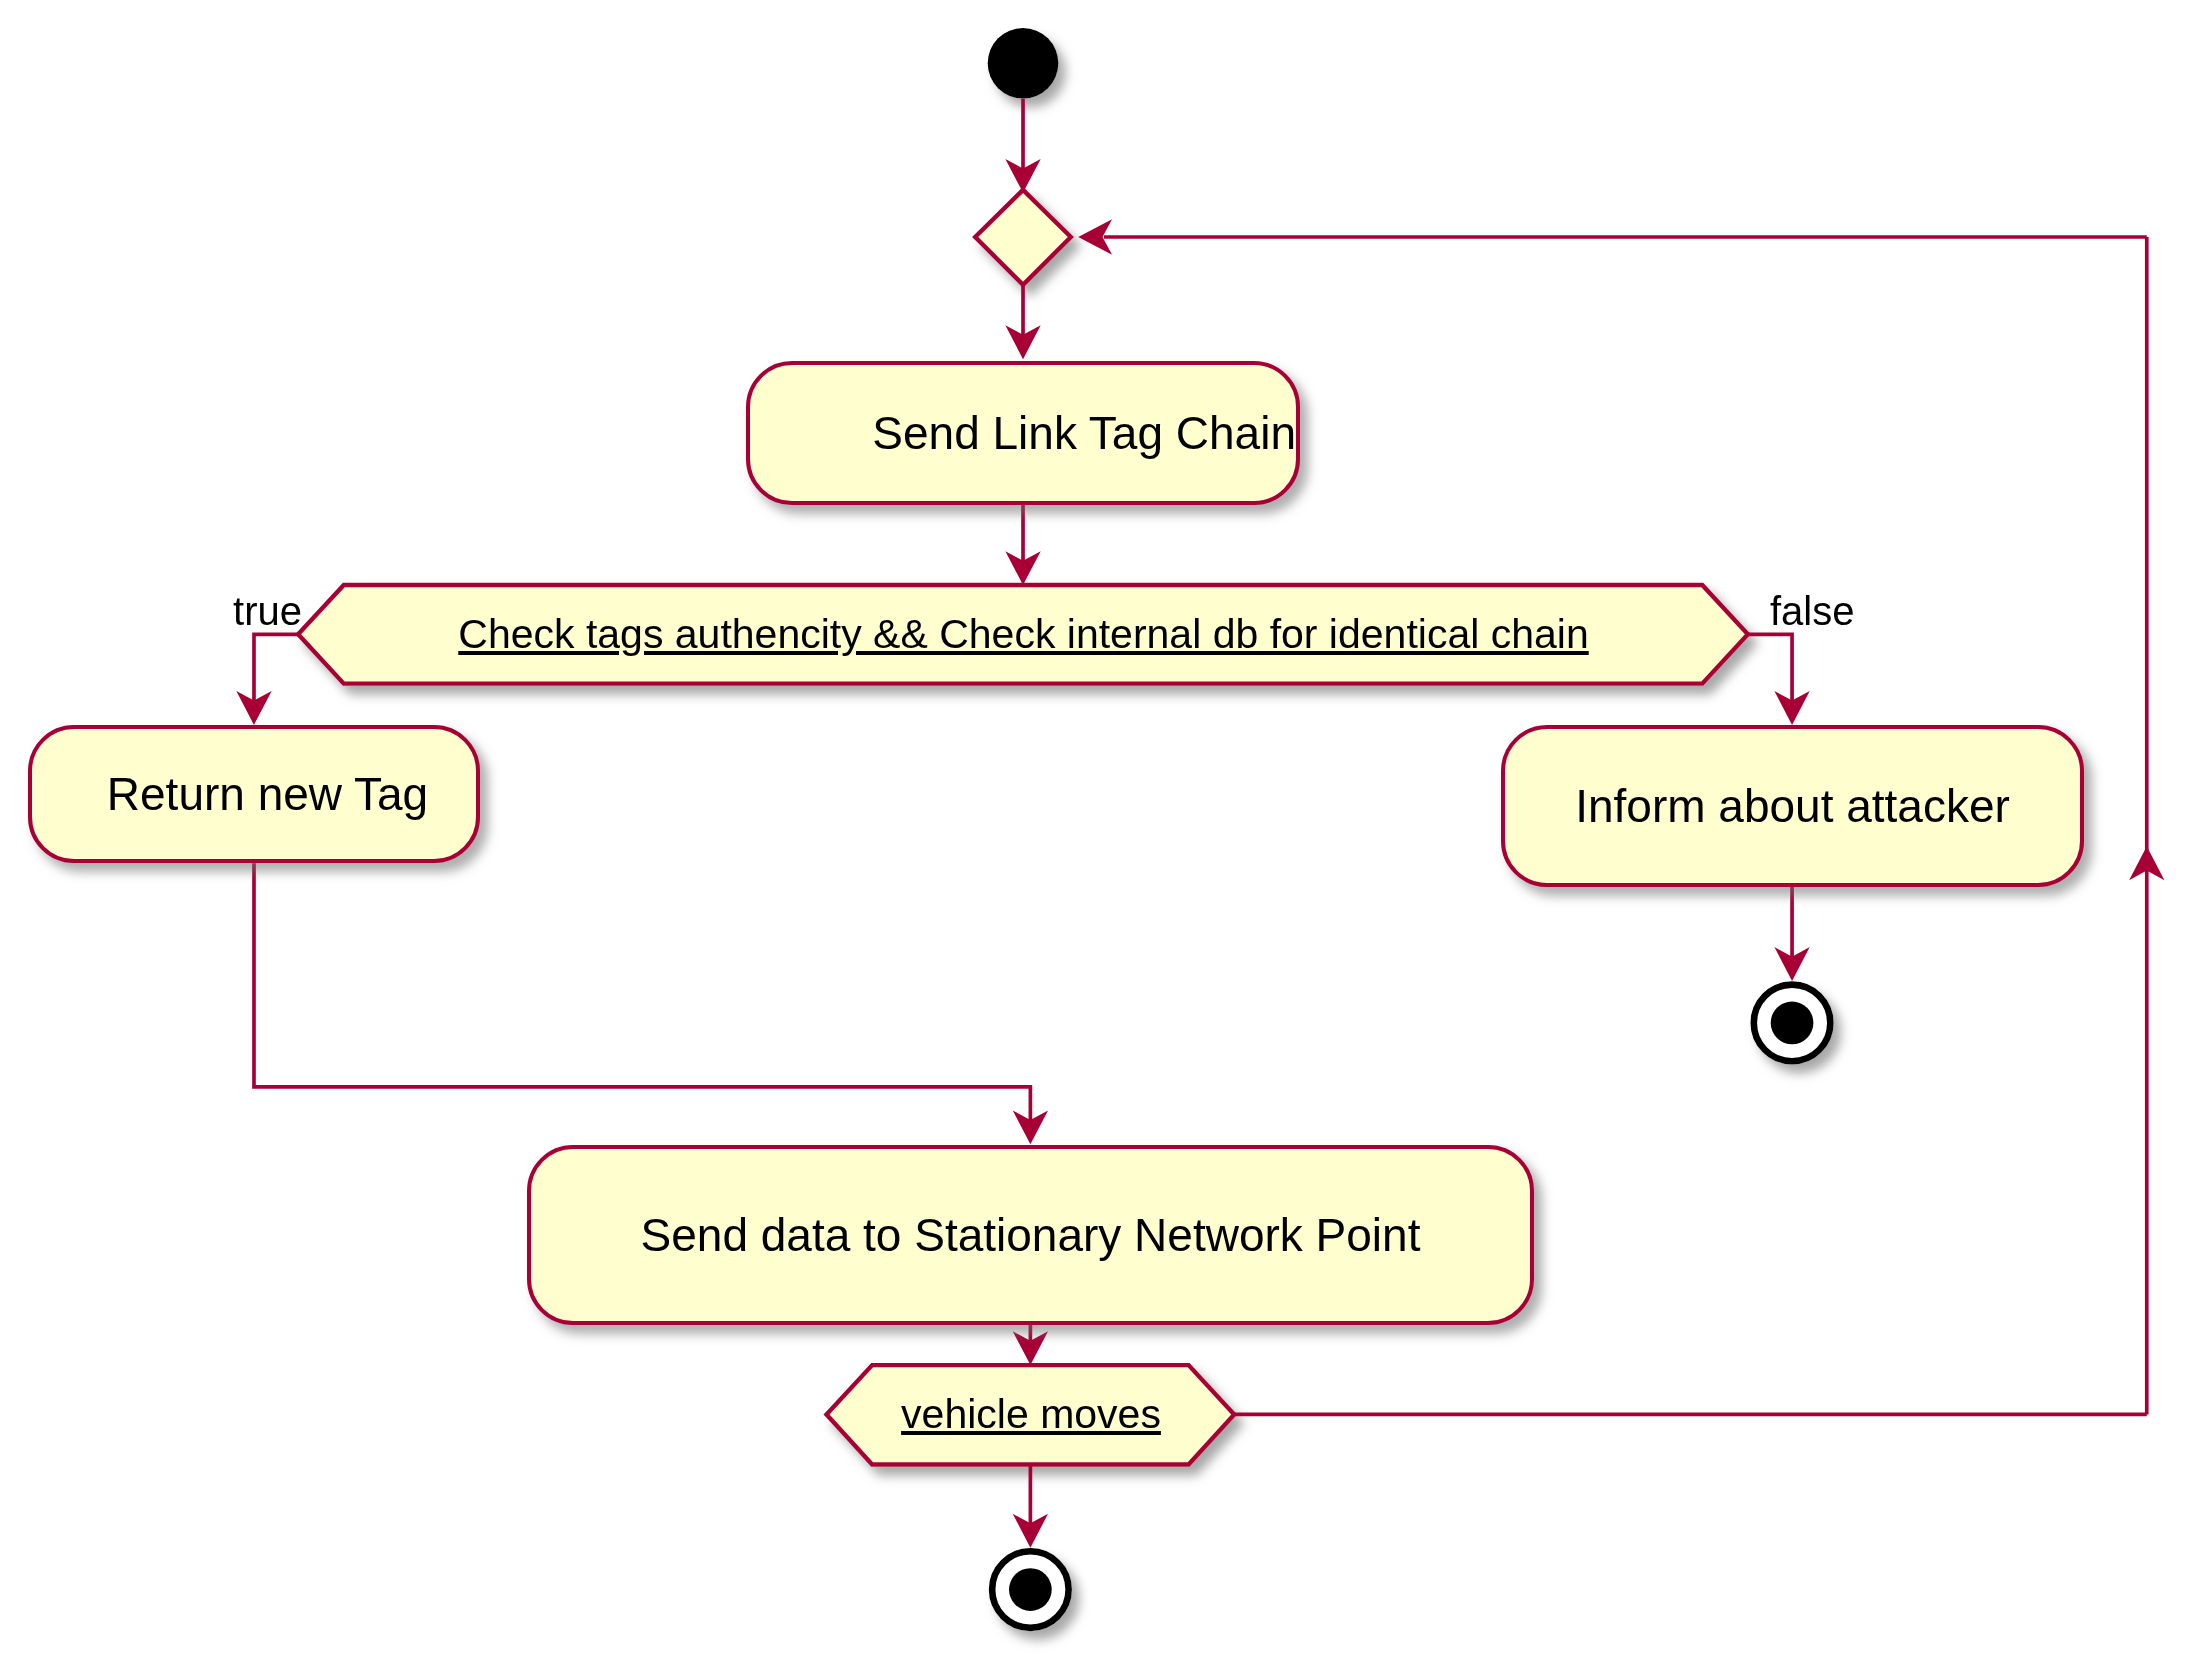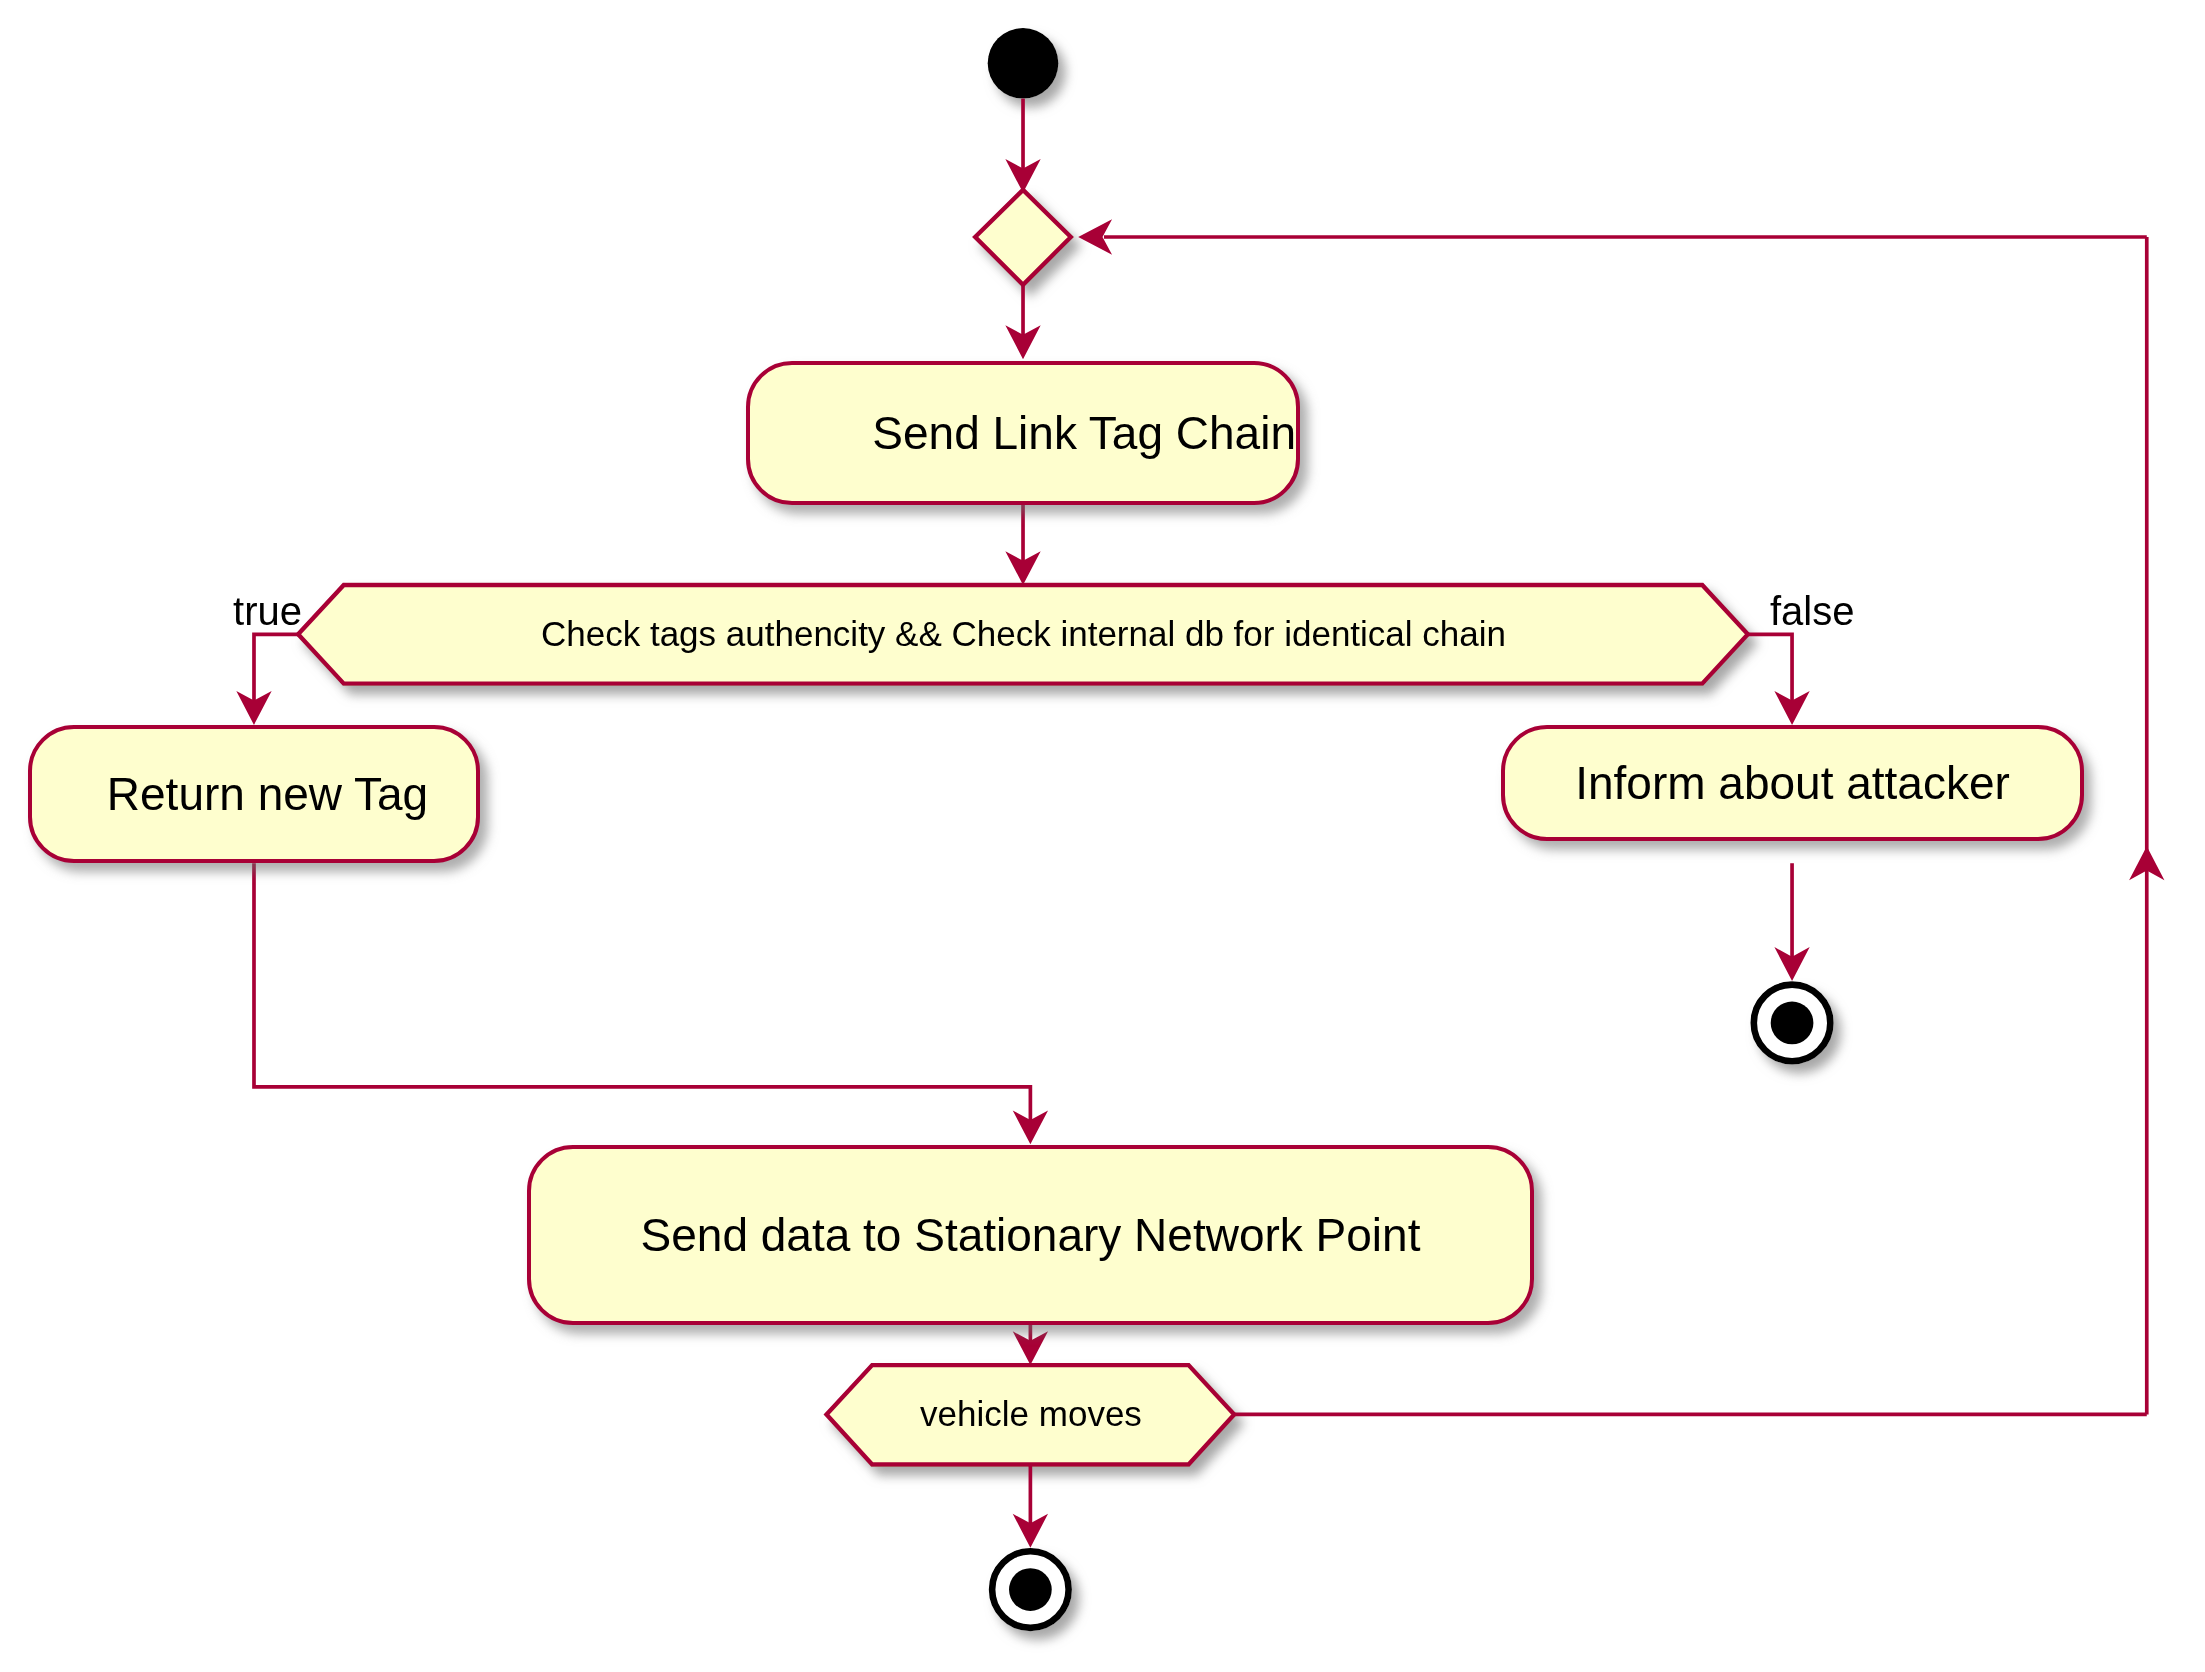--- a/index.html
+++ b/index.html
@@ -64,23 +64,24 @@
     font-size:46px;
     line-height:1.1;
   }
   .hex-label{
     position:absolute;
     display:flex;
     align-items:center;
     justify-content:center;
     text-align:left;
     color:var(--text);
-    font-size:35px;
+    font-size:41px;
     line-height:1.05;
     pointer-events:none;
+    text-decoration:underline;
   }
   .edge-label{
     position:absolute;
     color:var(--text);
     font-size:40px;
     line-height:43px;
     white-space:nowrap;
   }
   .edge-label.right-align{text-align:right;}
 </style>
@@ -149,21 +150,21 @@
   </svg>
 
   <div class="activity-box" style="left:746px;top:361px;width:554px;height:144px;justify-content:flex-end;">
     <span>Send Link Tag Chain</span>
   </div>
 
   <div class="activity-box" style="left:28px;top:725px;width:452px;height:138px;padding-left:27px;">
     <span>Return new Tag</span>
   </div>
 
-  <div class="activity-box" style="left:1501px;top:725px;width:583px;height:116px;">
+  <div class="activity-box" style="left:1501px;top:725px;width:583px;height:162px;">
     <span>Inform about attacker</span>
   </div>
 
   <div class="activity-box" style="left:527px;top:1145px;width:1007px;height:180px;">
     <span>Send data to Stationary Network Point</span>
   </div>
 
   <div class="hex-label" style="left:344px;top:585px;width:1359px;height:99px;">Check tags authencity &amp;&amp; Check internal db for identical chain</div>
 
   <div class="hex-label" style="left:827px;top:1365px;width:408px;height:99px;">vehicle moves</div>

